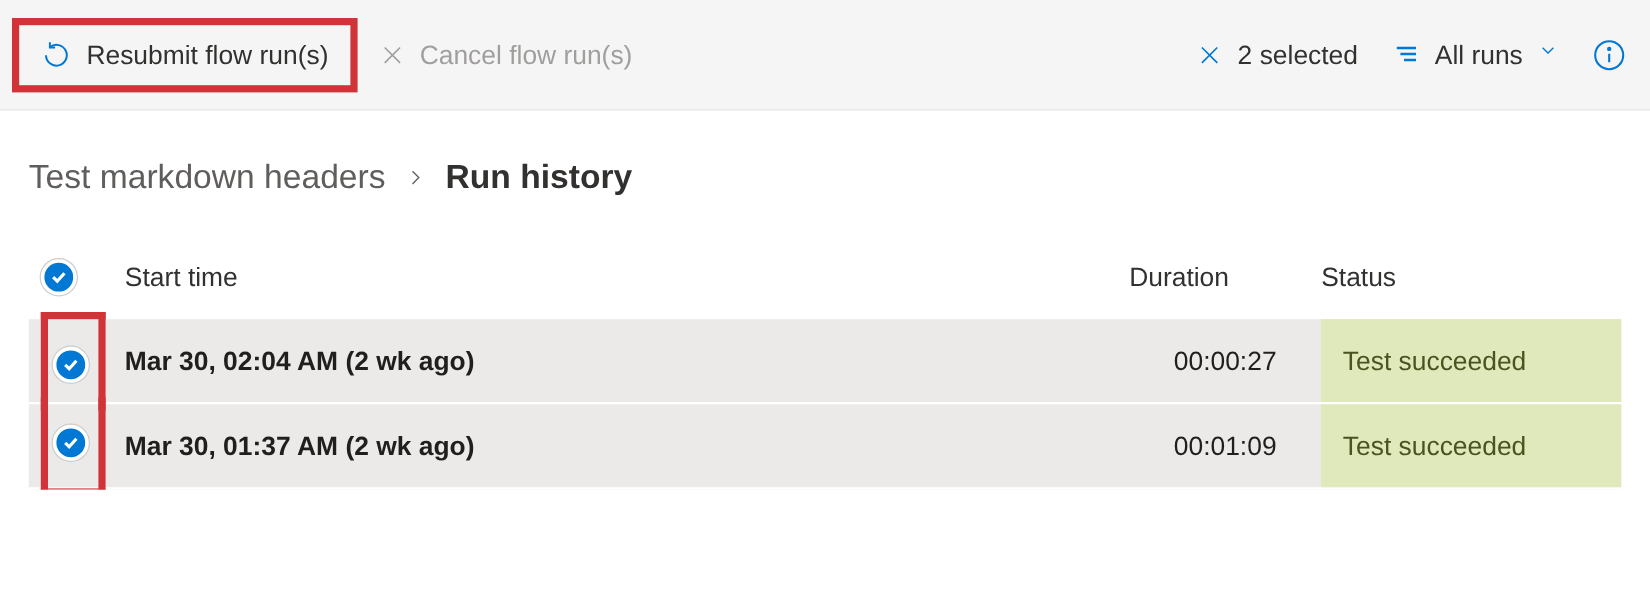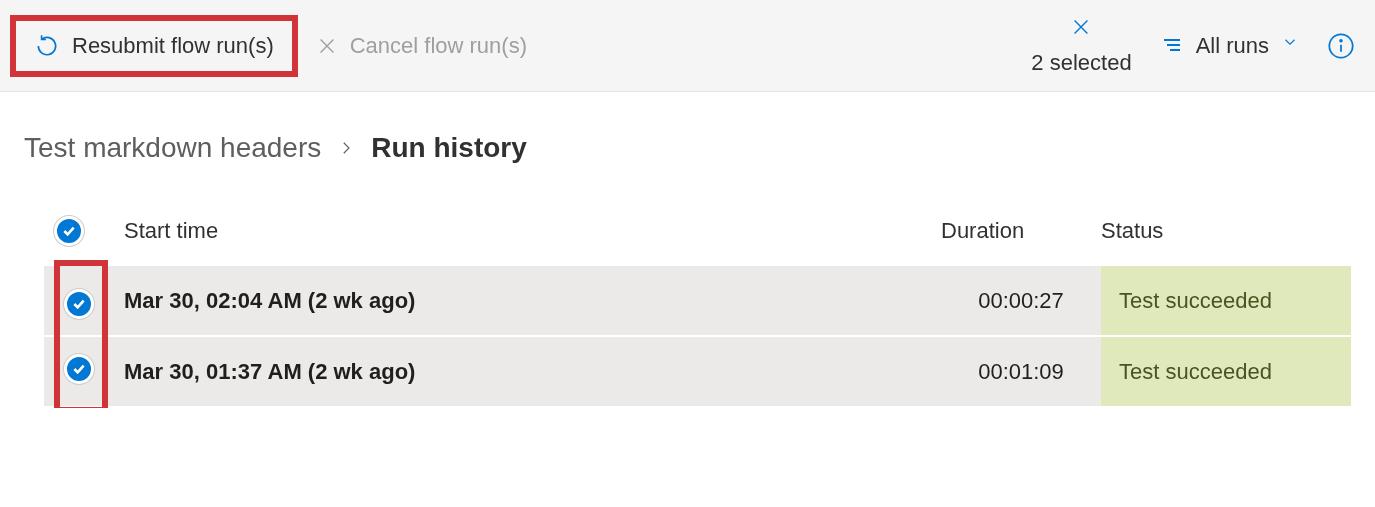--- a/index.html
+++ b/index.html
@@ -49,21 +49,20 @@
       align-items: center;
       gap: 28px;
     }
     .selection-clear {
       display: flex;
       align-items: center;
       gap: 12px;
       color: #323130;
       font-size: 22px;
       cursor: pointer;
-      flex-direction: column;
     }
     .selection-clear .x-icon {
       color: #0078d4;
     }
     .filter-dropdown {
       display: flex;
       gap: 12px;
       color: #323130;
       font-size: 22px;
       cursor: pointer;
@@ -91,21 +90,20 @@
     }
     .breadcrumb-sep {
       color: #605e5c;
     }
     .breadcrumb-current {
       font-weight: 600;
       color: #323130;
     }
     .table {
       padding: 20px 24px 0 24px;
-      margin-left: 20px;
     }
     .table-header {
       display: flex;
       align-items: center;
       padding: 12px 0 20px 0;
       color: #323130;
       font-size: 22px;
     }
     .table-header .col-start {
       font-weight: 400;

